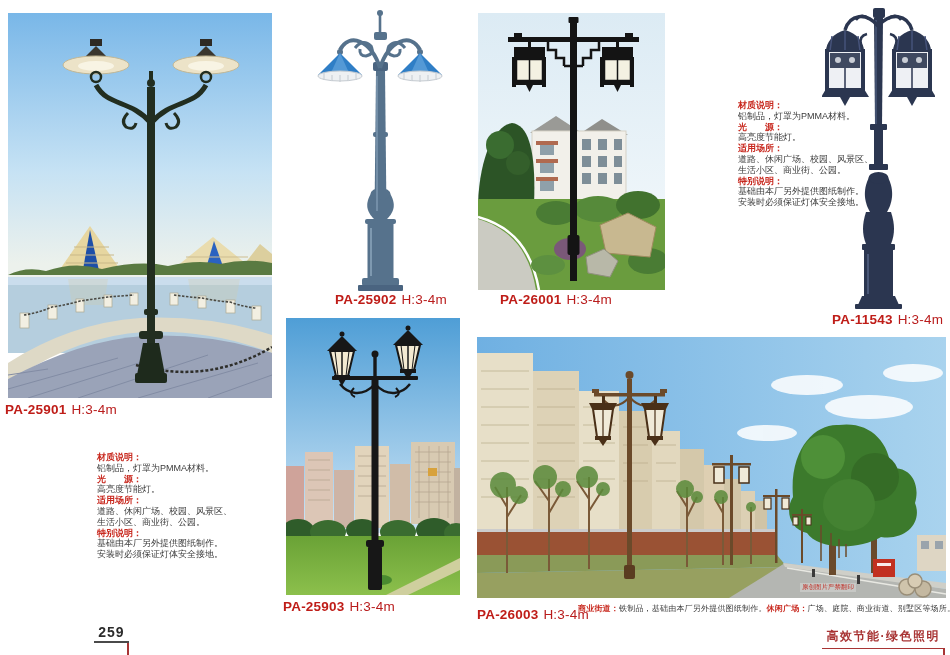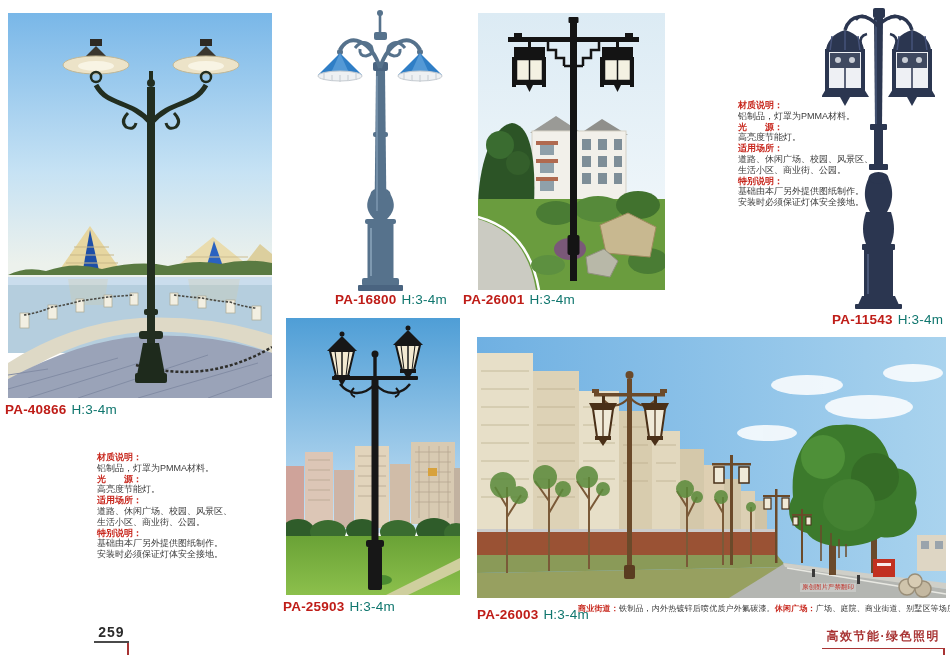--- a/index.html
+++ b/index.html
@@ -5,21 +5,21 @@
   * { margin:0; padding:0; box-sizing:border-box; }
   html,body { background:#ffffff; }
   body { font-family:"Liberation Sans","DejaVu Sans",sans-serif; }
   .spread { position:relative; width:950px; height:655px; background:#ffffff; overflow:hidden; }
 
   .photo { position:absolute; overflow:hidden; }
   .photo svg { display:block; width:100%; height:100%; }
 
   .model-label { position:absolute; font-size:13.5px; white-space:nowrap; letter-spacing:0.2px; }
   .model-label .model { color:#bf1d18; font-weight:bold; }
-  .model-label .height { color:#0f766e; font-weight:500; margin-left:5px; }
+  .model-label .height { color:#b91c1c; font-weight:500; margin-left:5px; }
 
   .spec-block { position:absolute; width:172px; font-size:9px; line-height:10.8px; color:#3b3b3b; }
   .spec-block .h { color:#c8281e; font-weight:bold; }
 
   .tech-note { position:absolute; font-size:8px; color:#3b3b3b; white-space:nowrap; letter-spacing:0.2px; }
   .tech-note .rl { color:#c8281e; font-weight:bold; }
 
   .footer { position:absolute; top:624px; display:flex; align-items:flex-end;flex-direction:column; }
   .footer .pn { font-size:14px; font-weight:bold; color:#2b2b2b; border-bottom:2px solid #4a4a4a; padding:0 4px 1px 4px; letter-spacing:1px; }
   .footer .vline { width:2px; height:31px; background:#a83434; }
@@ -113,21 +113,21 @@
           <rect x="192" y="26" width="12" height="7" fill="#2e2a24"></rect>
           <polygon points="198,33 185,46 211,46" fill="#3a362e"></polygon>
           <ellipse cx="198" cy="52" rx="33" ry="9" fill="#ece3c8" stroke="#c2b794" stroke-width="1"></ellipse>
           <ellipse cx="198" cy="53" rx="18" ry="5" fill="#f8f4e4"></ellipse>
           <circle cx="198" cy="64" r="5" fill="none" stroke="#222e20" stroke-width="2.5"></circle>
         </g>
       </g>
     </svg>
   </div>
   <div class="model-label" style="left:5px; top:402px;">
-    <span class="model">PA-40866</span><span class="height">H:3-4m</span>
+    <span class="model">PA-25901</span><span class="height">H:3-4m</span>
   </div>
 
   <div class="spec-block" style="left:97px; top:452px;">
     <div class="h">材质说明：</div>
     <div>铝制品，灯罩为PMMA材料。</div>
     <div class="h">光　　源：</div>
     <div>高亮度节能灯。</div>
     <div class="h">适用场所：</div>
     <div>道路、休闲广场、校园、风景区、</div>
     <div>生活小区、商业街、公园。</div>
@@ -182,21 +182,21 @@
             <line x1="109" y1="67" x2="109" y2="74"></line>
             <line x1="117" y1="69" x2="117" y2="75"></line>
             <line x1="125" y1="69" x2="125" y2="76"></line>
             <line x1="133" y1="69" x2="133" y2="75"></line>
             <line x1="141" y1="67" x2="141" y2="74"></line>
           </g>
       </g>
     </svg>
   </div>
   <div class="model-label" style="left:335px; top:292px;">
-    <span class="model">PA-16800</span><span class="height">H:3-4m</span>
+    <span class="model">PA-25902</span><span class="height">H:3-4m</span>
   </div>
 
   <div class="photo" style="left:286px; top:318px; width:174px; height:277px;">
     <svg viewBox="0 0 174 277">
       <defs>
         <linearGradient id="sky3" x1="0" y1="0" x2="0" y2="1">
           <stop offset="0" stop-color="#4f9ed6"></stop>
             <stop offset="1" stop-color="#cfe6f6"></stop>
         </linearGradient>
         <linearGradient id="lawn3" x1="0" y1="0" x2="0" y2="1">
@@ -367,21 +367,21 @@
           <rect x="126" y="46" width="27" height="22" fill="#f4f1e2" stroke="#141414" stroke-width="2.5"></rect>
           <line x1="139.5" y1="46" x2="139.5" y2="68" stroke="#141414" stroke-width="1.5"></line>
           <rect x="122" y="44" width="4" height="30"></rect>
             <rect x="152" y="44" width="4" height="30"></rect>
           <rect x="124" y="67" width="31" height="5"></rect>
           <polygon points="136,72 143,72 139.5,79"></polygon>
         </g>
       </g>
     </svg>
   </div>
-  <div class="model-label" style="left:463px; top:292px;">
+  <div class="model-label" style="left:500px; top:292px;">
     <span class="model">PA-26001</span><span class="height">H:3-4m</span>
   </div>
 
   <div class="spec-block" style="left:738px; top:100px;">
     <div class="h">材质说明：</div>
     <div>铝制品，灯罩为PMMA材料。</div>
     <div class="h">光　　源：</div>
     <div>高亮度节能灯。</div>
     <div class="h">适用场所：</div>
     <div>道路、休闲广场、校园、风景区、</div>
@@ -606,21 +606,21 @@
         <rect x="335" y="232" width="3" height="8"></rect>
           <rect x="380" y="238" width="3" height="9"></rect>
       </g>
     </svg>
   </div>
   <div class="watermark" style="left:800px; top:583px;">原创图片严禁翻印</div>
   <div class="model-label" style="left:477px; top:607px;">
     <span class="model">PA-26003</span><span class="height">H:3-4m</span>
   </div>
   <div class="tech-note" style="left:578px; top:603px;">
-    <span class="rl">商业街道：</span><span>铁制品，内外热镀锌后喷优质户外氟碳漆。</span><span class="rl">休闲广场：</span><span>广场、庭院、商业街道、别墅区等场所。</span>
+    <span class="rl">商业街道：</span><span>铁制品，基础由本厂另外提供图纸制作。</span><span class="rl">休闲广场：</span><span>广场、庭院、商业街道、别墅区等场所。</span>
   </div>
 
   <div class="footer footer-left">
     <span class="pn">259</span>
     <span class="vline"></span>
     <span class="slogan">高效节能·绿色照明</span>
   </div>
   <div class="footer footer-right">
     <span class="slogan">高效节能·绿色照明</span>
     <span class="vline"></span>

